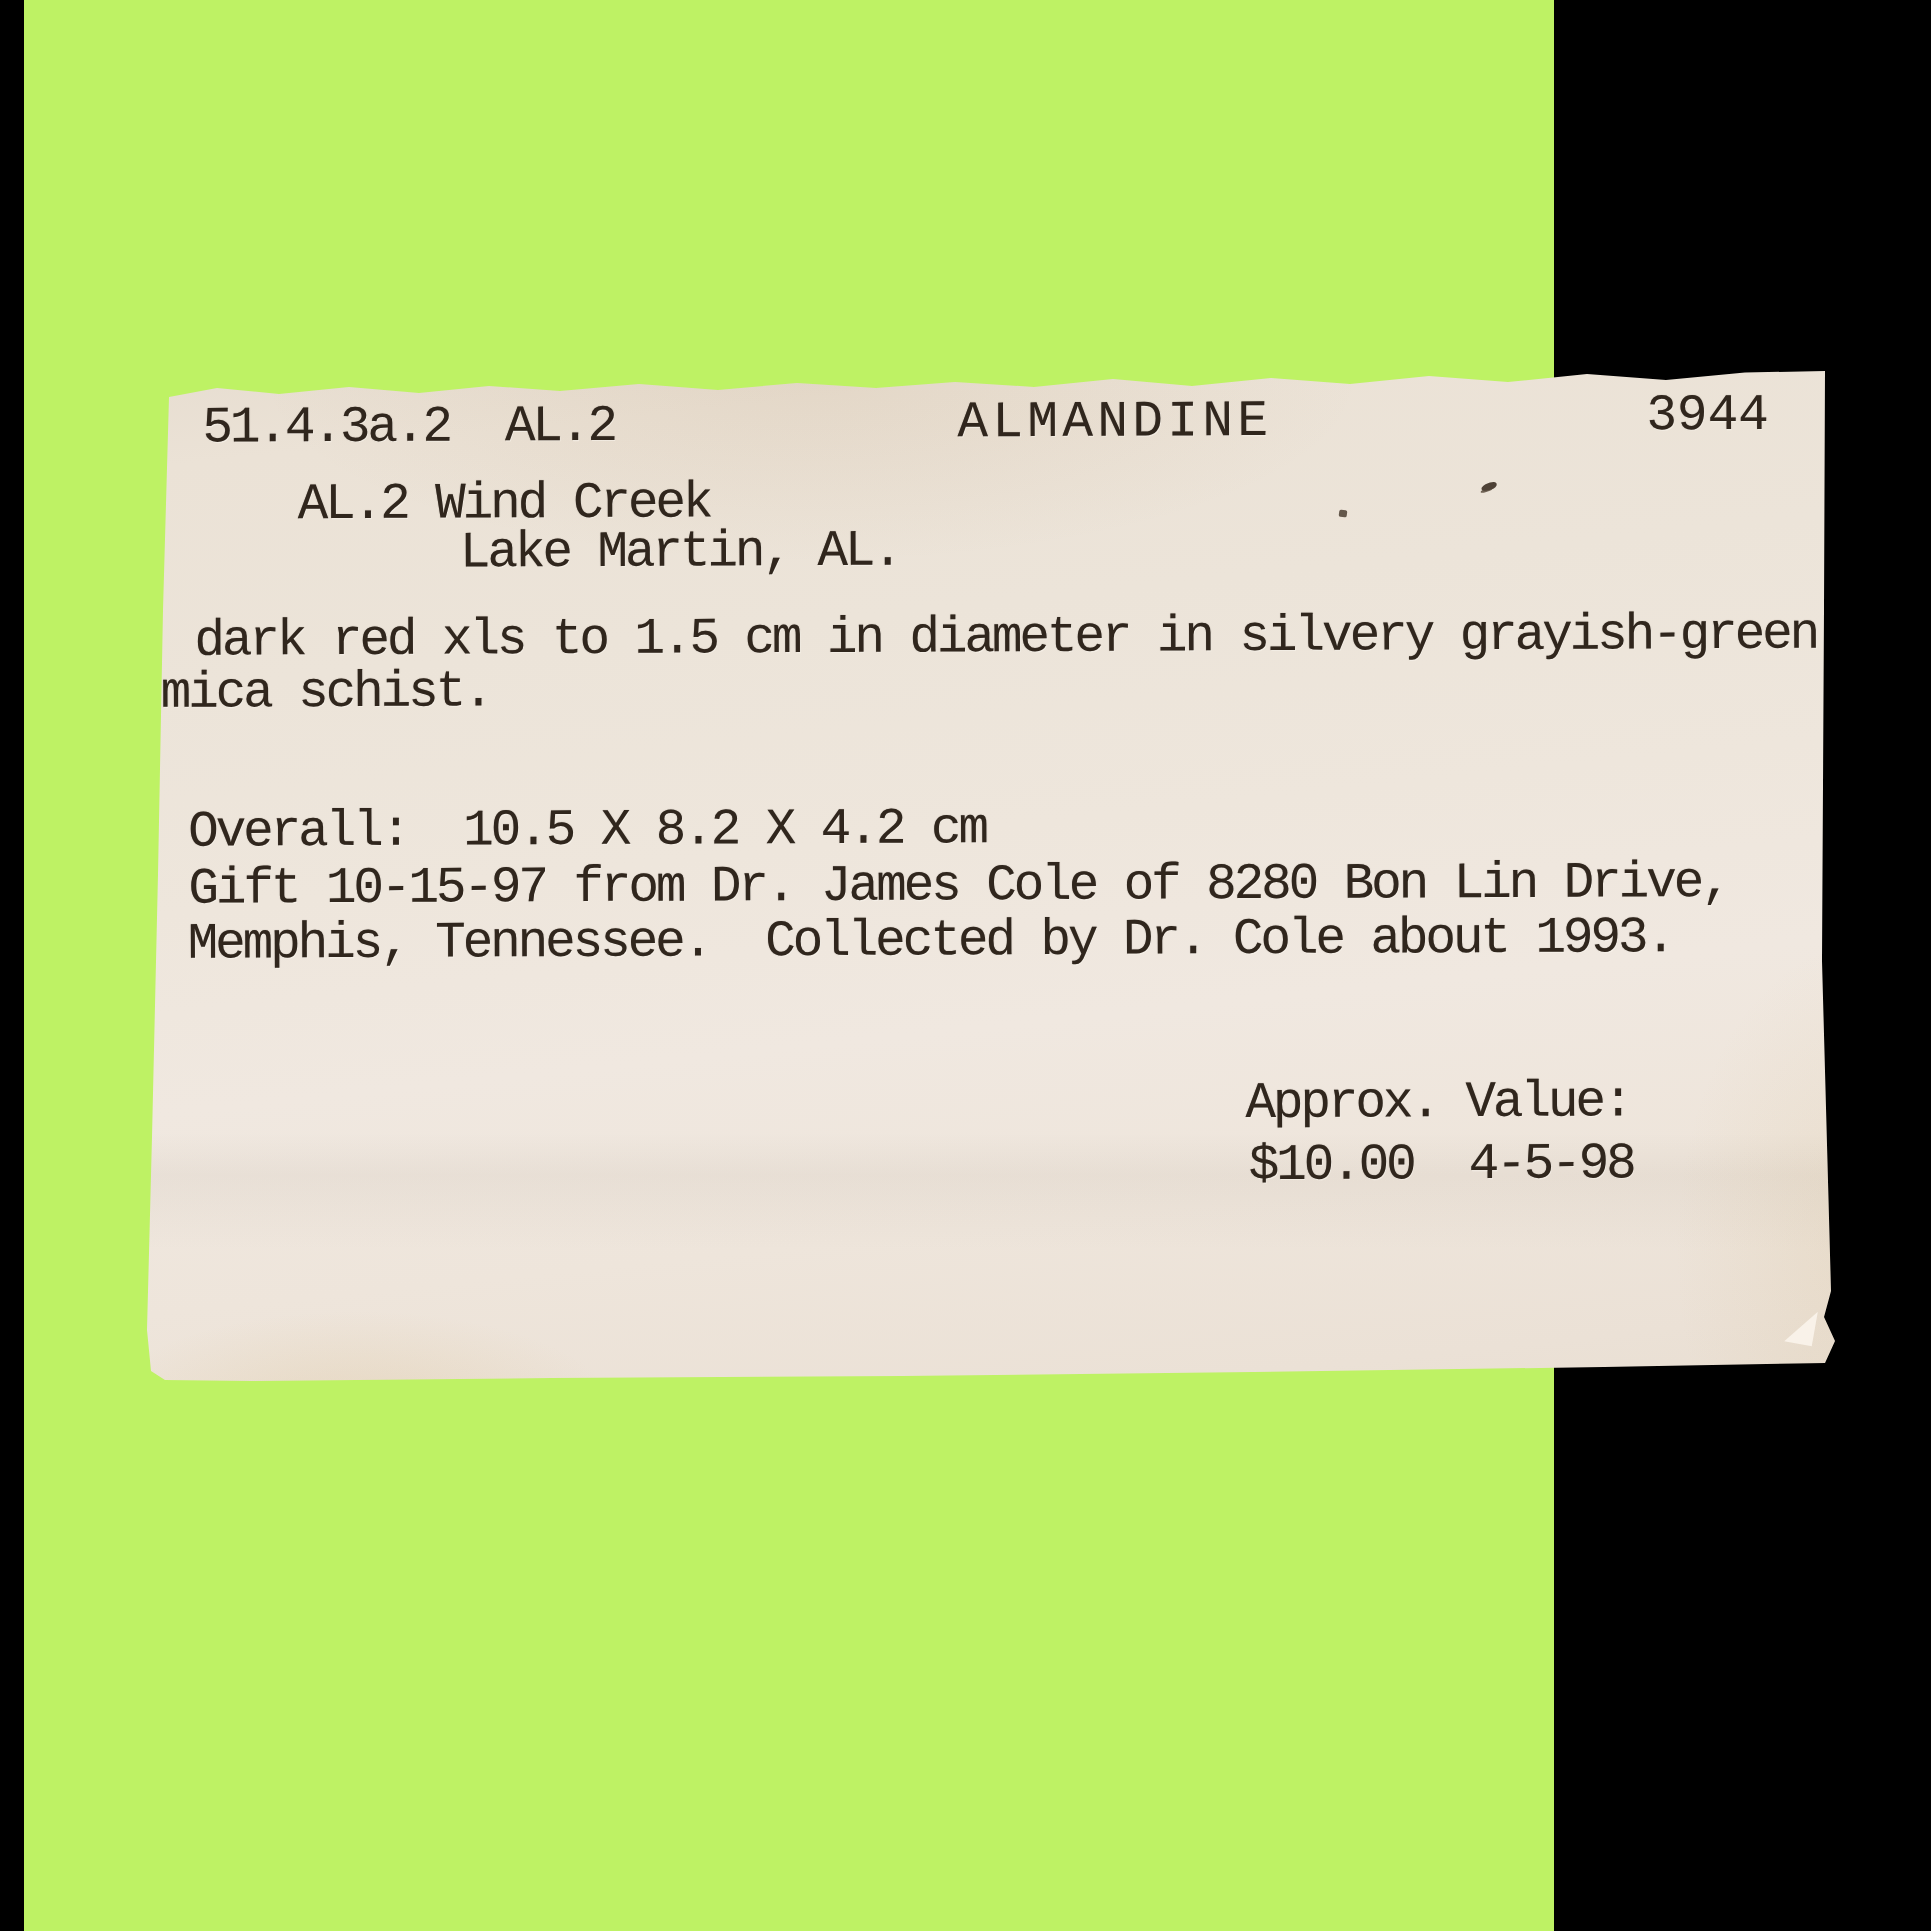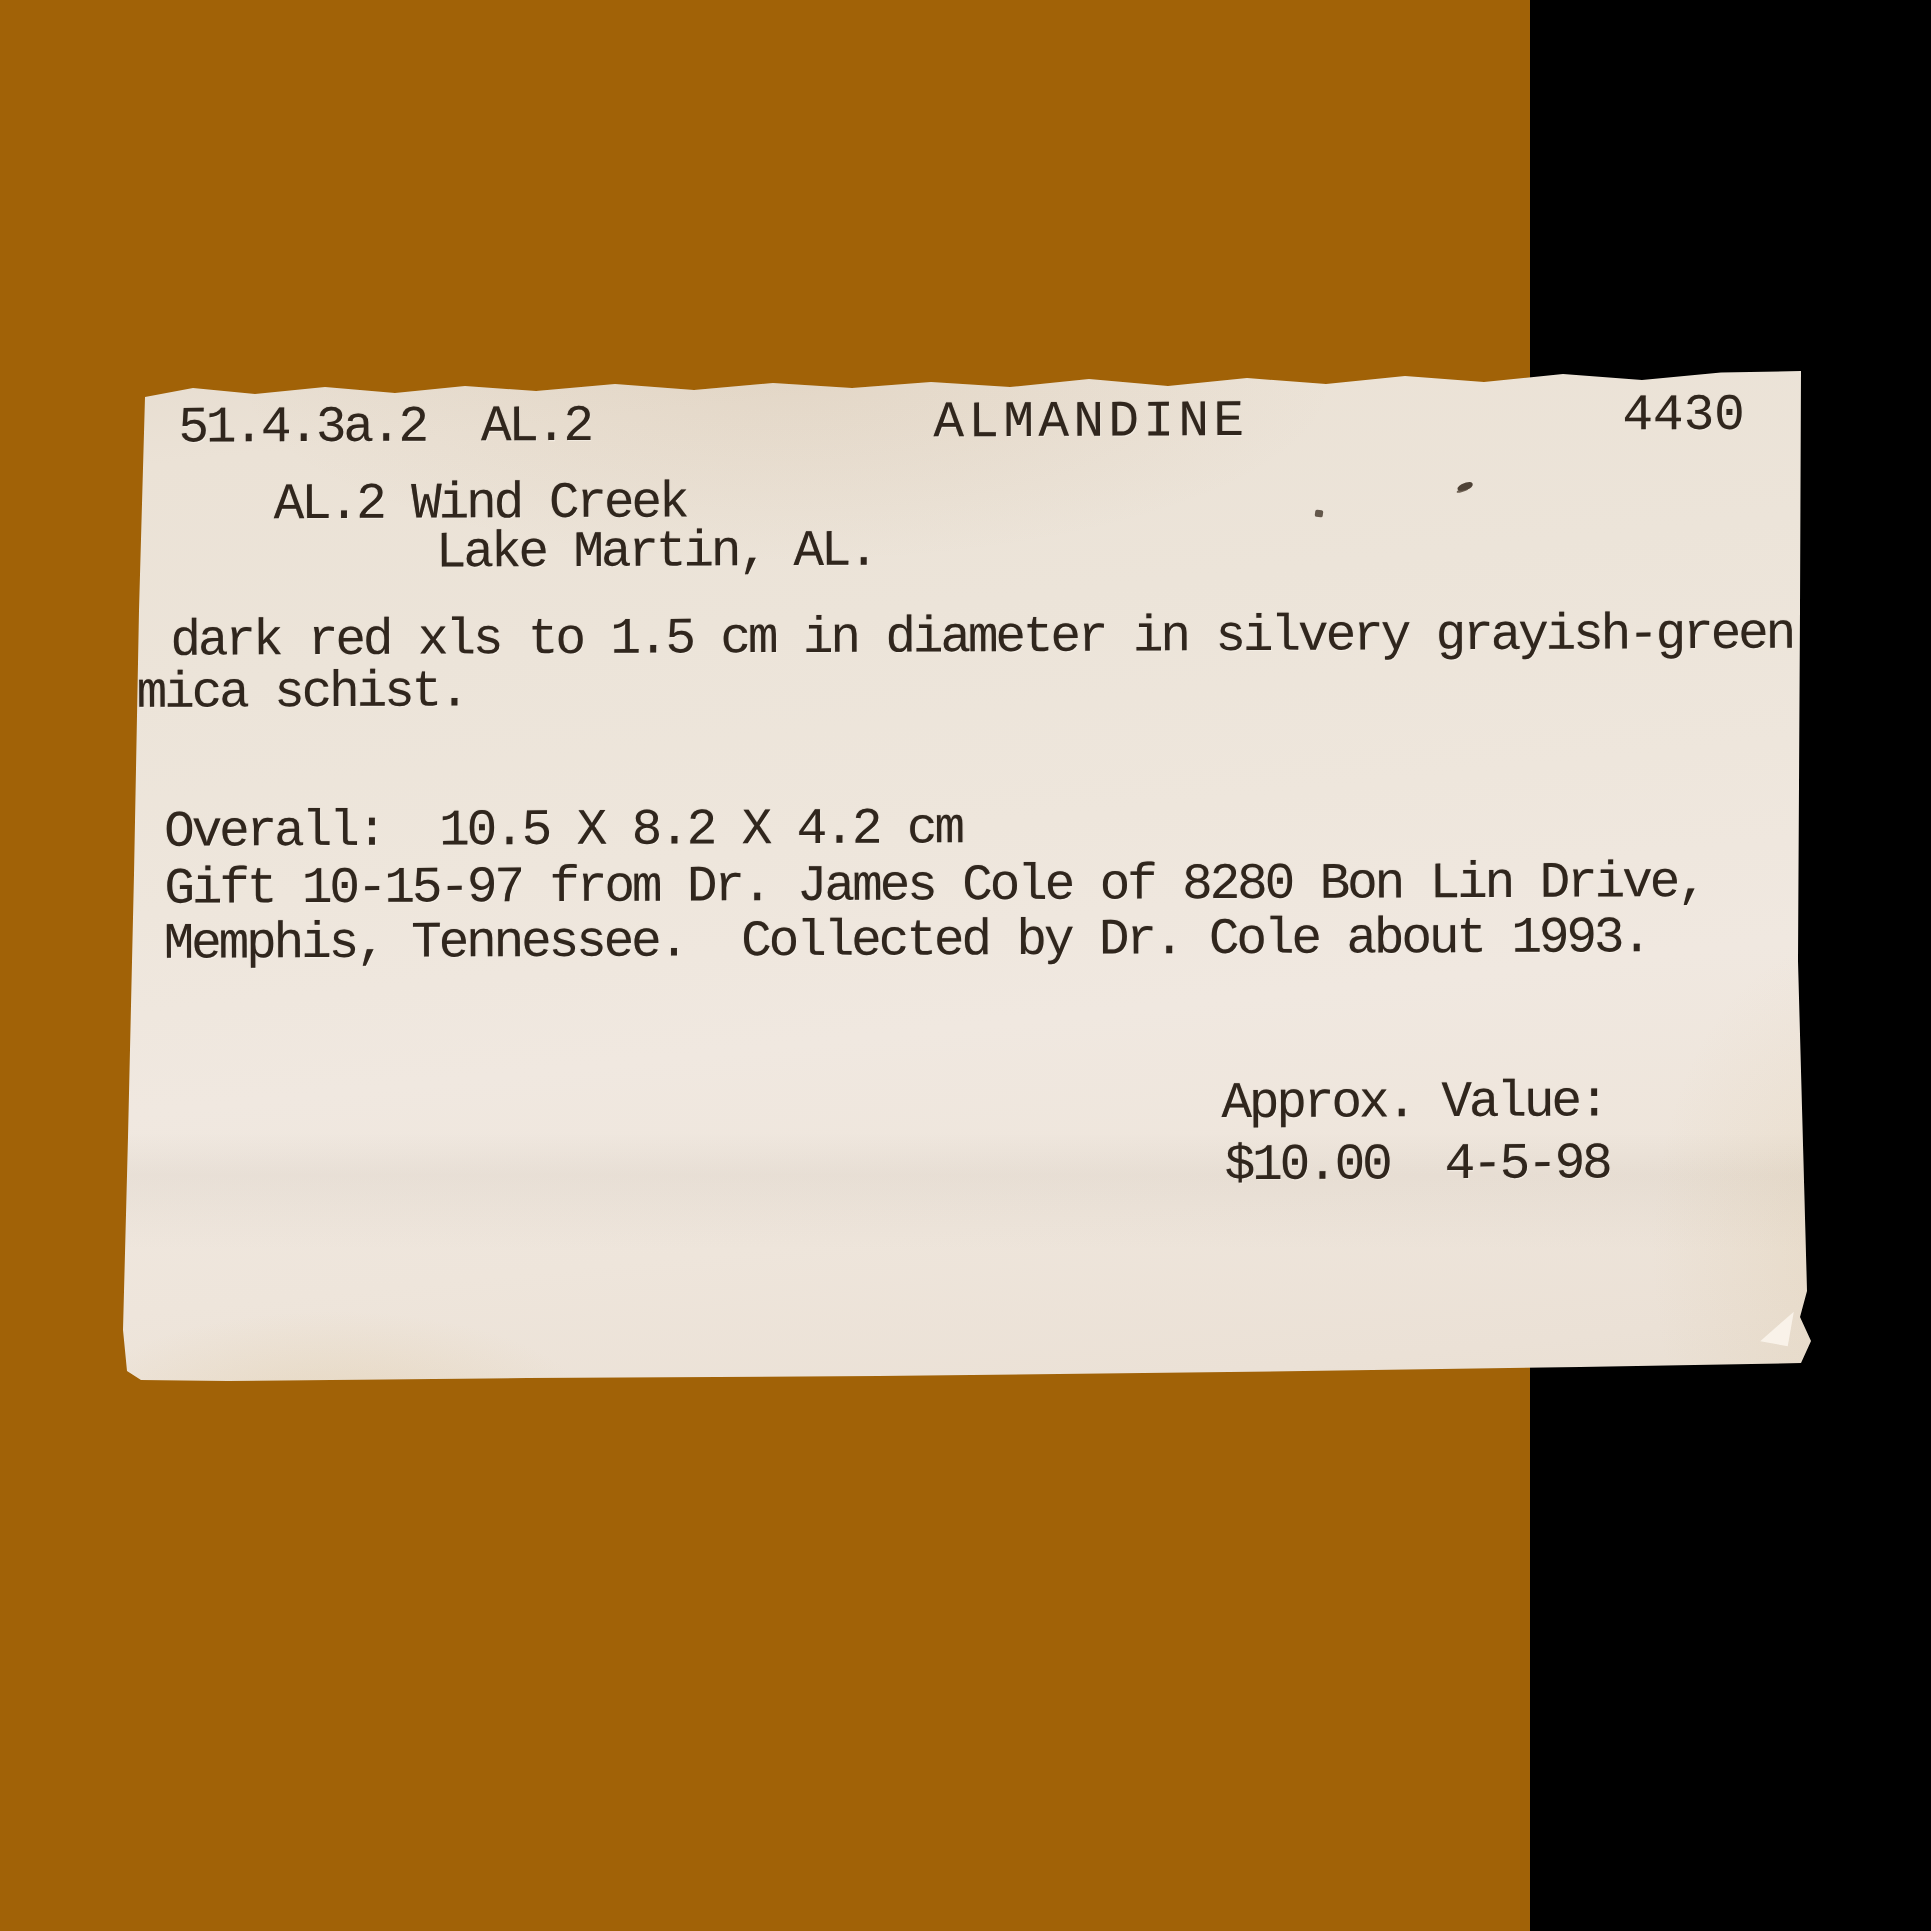--- a/index.html
+++ b/index.html
@@ -8,21 +8,22 @@
     width: 1931px;
     height: 1931px;
     background: #000000;
     overflow: hidden;
     font-family: "Liberation Mono", "DejaVu Sans Mono", monospace;
   }
   .scene {
     position: relative;
     width: 1530px;
     height: 1931px;
-    background: #a16207;
+    background: #bef264;
+    margin-left: 24px;
   }
   
   .card {
     position: absolute;
     left: 88px;
     top: 347px;
     width: 1747px;
     height: 1062px;
     clip-path: polygon(
       57px 50px, 105px 41px, 167px 47px, 237px 40px, 307px 46px, 377px 39px,
@@ -108,21 +109,21 @@
 </head>
 <body>
 
 <div class="scene">
   <div class="card">
     <div class="paper"></div>
 
     <div class="text-layer">
       <div class="tline catalog-number">51.4.3a.2  AL.2</div>
       <div class="tline mineral-name">ALMANDINE</div>
-      <div class="tline specimen-number">4430</div>
+      <div class="tline specimen-number">3944</div>
 
       <div class="tline locality-1">AL.2 Wind Creek</div>
       <div class="tline locality-2">Lake Martin, AL.</div>
 
       <div class="tline description-1">dark red xls to 1.5 cm in diameter in silvery grayish-green</div>
       <div class="tline description-2">mica schist.</div>
 
       <div class="tline overall-line">Overall:  10.5 X 8.2 X 4.2 cm</div>
       <div class="tline gift-line-1">Gift 10-15-97 from Dr. James Cole of 8280 Bon Lin Drive,</div>
       <div class="tline gift-line-2">Memphis, Tennessee.  Collected by Dr. Cole about 1993.</div>

